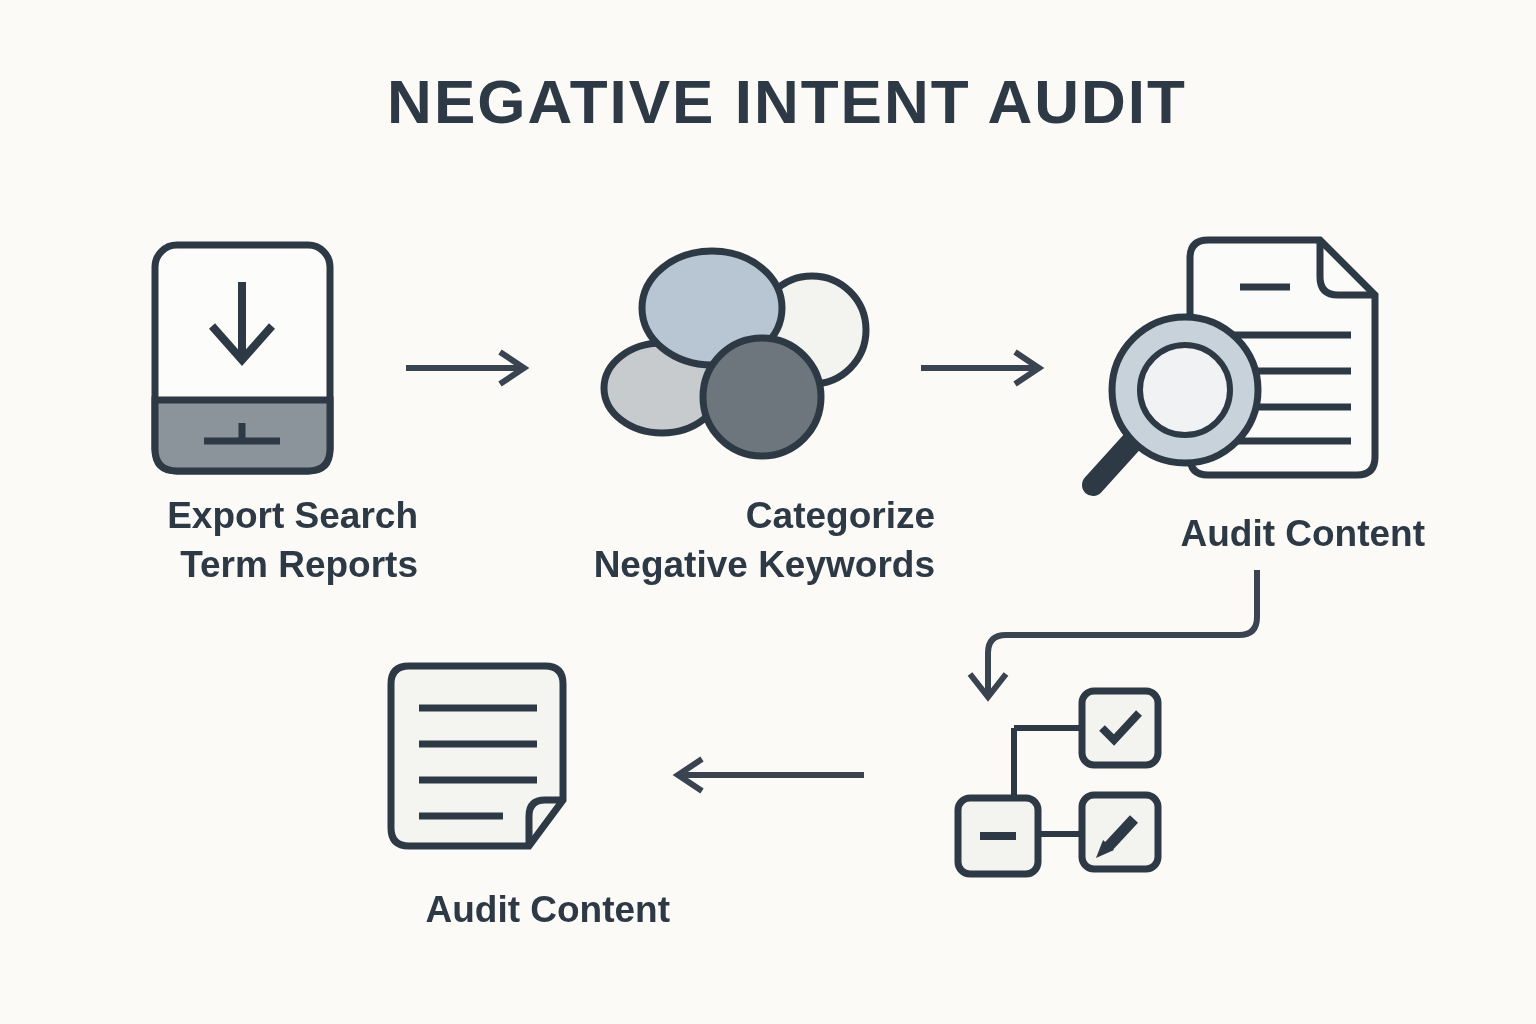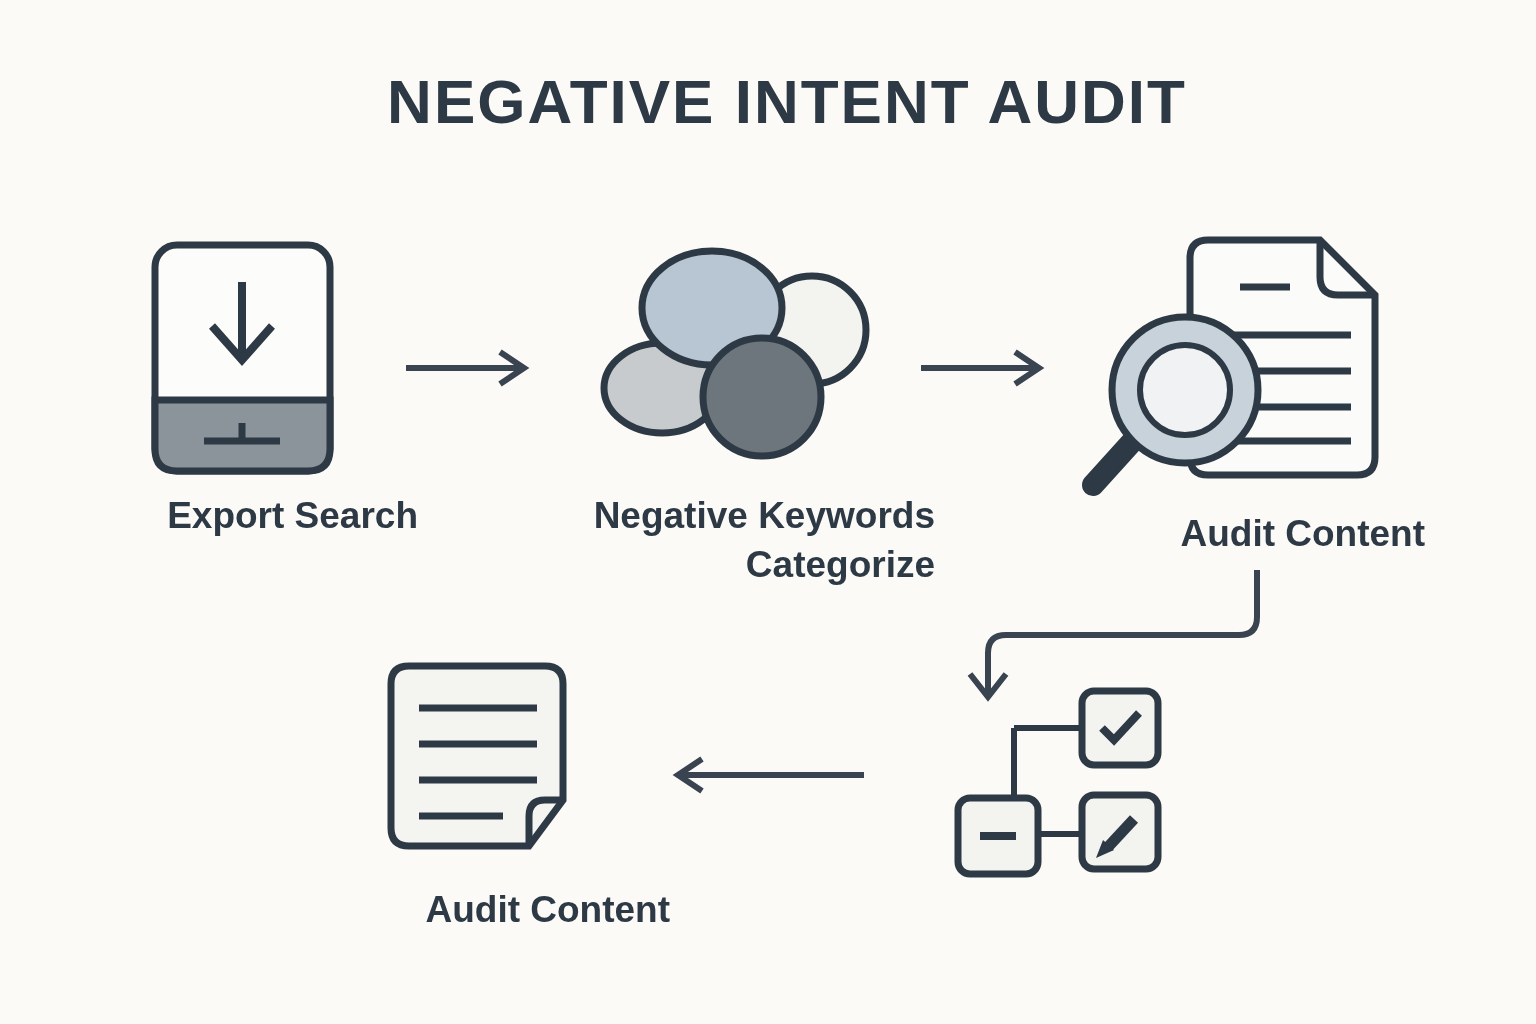--- a/index.html
+++ b/index.html
@@ -36,40 +36,41 @@
       <rect x="5" y="5" width="175" height="226" rx="22" fill="#fcfcfa" stroke="#2d3944" stroke-width="7"></rect>
       <path d="M5 160 H180 V209 Q180 231 158 231 H27 Q5 231 5 209 Z" fill="#8b939b" stroke="#2d3944" stroke-width="7"></path>
       <line x1="92" y1="42" x2="92" y2="118" stroke="#2d3944" stroke-width="8"></line>
       <polyline points="62,86 92,120 122,86" fill="none" stroke="#2d3944" stroke-width="8"></polyline>
       <line x1="92" y1="183" x2="92" y2="201" stroke="#2d3944" stroke-width="7"></line>
       <line x1="54" y1="201" x2="130" y2="201" stroke="#2d3944" stroke-width="7"></line>
     </svg>
   </div>
   <div class="node-label" style="left:78px;top:492px;width:340px;">
     <div>Export Search</div>
+    <div>Term Reports</div>
   </div>
 
   <div class="node-icon" style="left:400px;top:345px;">
     <svg width="140" height="46" viewBox="0 0 140 46">
       <line x1="6" y1="23" x2="122" y2="23" stroke="#3a4450" stroke-width="6"></line>
       <polyline points="100,7 124,23 100,39" fill="none" stroke="#3a4450" stroke-width="6"></polyline>
     </svg>
   </div>
 
   <div class="node-icon" style="left:600px;top:242px;">
     <svg width="285" height="225" viewBox="0 0 285 225">
       <circle cx="212" cy="88" r="54" fill="#f3f3f0" stroke="#2d3944" stroke-width="7"></circle>
       <ellipse cx="62" cy="146" rx="58" ry="45" fill="#c7cbce" stroke="#2d3944" stroke-width="7"></ellipse>
       <ellipse cx="112" cy="66" rx="70" ry="57" fill="#b7c6d2" stroke="#2d3944" stroke-width="7"></ellipse>
       <circle cx="162" cy="155" r="59" fill="#6e767d" stroke="#2d3944" stroke-width="7"></circle>
     </svg>
   </div>
   <div class="node-label" style="left:525px;top:492px;width:410px;">
+    <div>Categorize</div>
     <div>Negative Keywords</div>
-    <div>Categorize</div>
   </div>
 
   <div class="node-icon" style="left:915px;top:345px;">
     <svg width="140" height="46" viewBox="0 0 140 46">
       <line x1="6" y1="23" x2="122" y2="23" stroke="#3a4450" stroke-width="6"></line>
       <polyline points="100,7 124,23 100,39" fill="none" stroke="#3a4450" stroke-width="6"></polyline>
     </svg>
   </div>
 
   <div class="node-icon" style="left:1075px;top:235px;">

